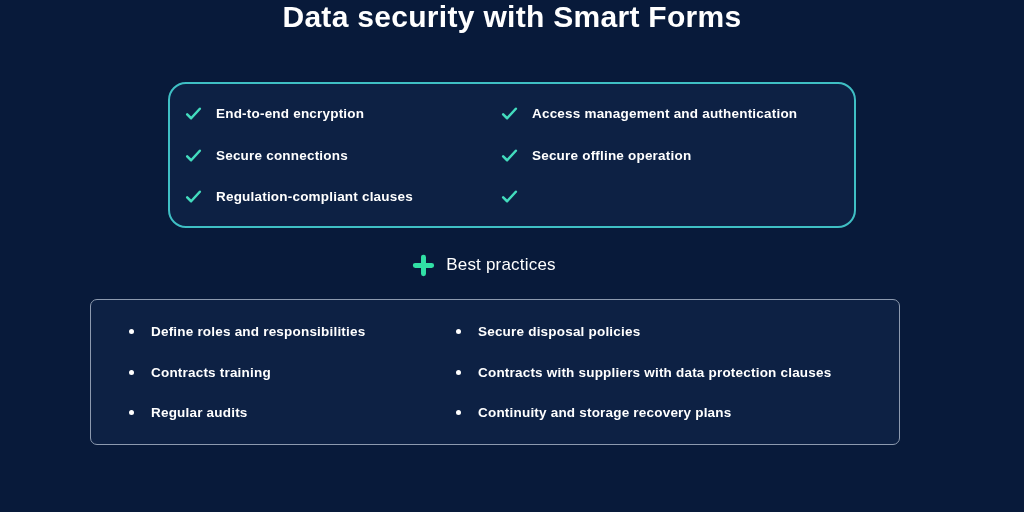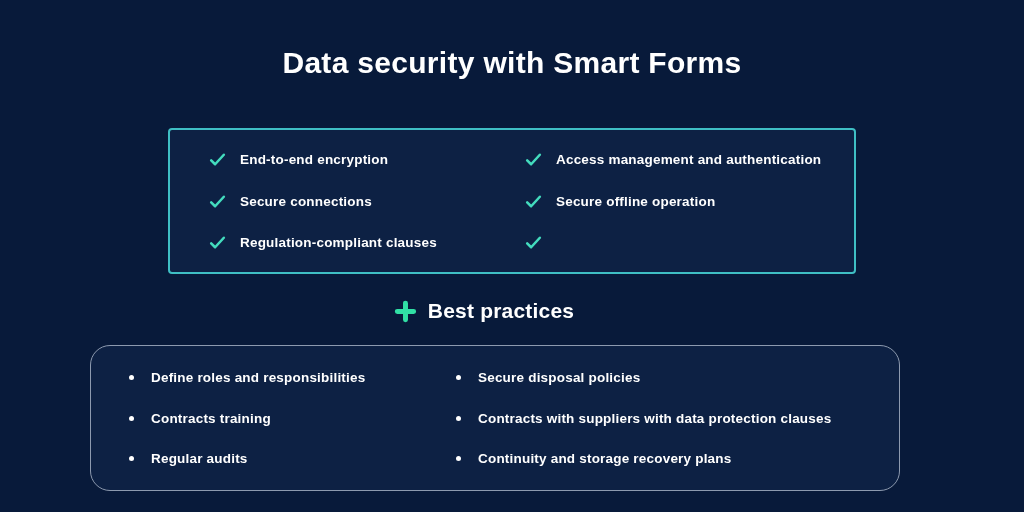--- a/index.html
+++ b/index.html
@@ -13,36 +13,35 @@
   }
   *{margin:0;padding:0;box-sizing:border-box;}
   html,body{width:1024px;height:512px;overflow:hidden;}
   body{
     background:var(--background);
     font-family:"Liberation Sans", sans-serif;
     color:var(--text);
   }
   .stage{position:relative;width:1024px;height:512px;}
   .title{
-    margin-top:46px;
     text-align:center;
     font-size:30px;
     font-weight:bold;
     letter-spacing:0.3px;
     color:var(--text);
   }
   
   .features-box{
     margin:48px auto 0 auto;
     width:688px;
     height:146px;
     background:var(--box-fill);
     border:2px solid var(--teal-border);
-    border-radius:4px;
-    padding:20px 10px 20px 38px;
+    border-radius:18px;
+    padding:20px 10px 20px 14px;
     display:grid;
     grid-template-columns:316px 1fr;
   }
   .col{
     display:flex;
     flex-direction:column;
     justify-content:space-between;
   }
   .item{
     display:flex;
@@ -72,33 +71,33 @@
     position:relative;
     left:-28px;
     height:24px;
   }
   .plus{
     color:var(--plus-green);
     width:23px;height:23px;
     display:inline-flex;
   }
   .bp-heading .label{
-    font-size:21px;
-    font-weight:bold;
+    font-size:17px;
+    font-weight:normal;
     letter-spacing:0.2px;
   }
   
   .practices-box{
     margin-top:22px;
     margin-left:90px;
     width:810px;
     height:146px;
     background:var(--box-fill);
     border:1.5px solid var(--light-border);
-    border-radius:20px;
+    border-radius:7px;
     padding:22px 10px 22px 38px;
     display:grid;
     grid-template-columns:327px 1fr;
   }
   .bullet{
     width:5px;height:5px;
     border-radius:50%;
     background:var(--text);
     margin-right:17px;
     flex:0 0 auto;

